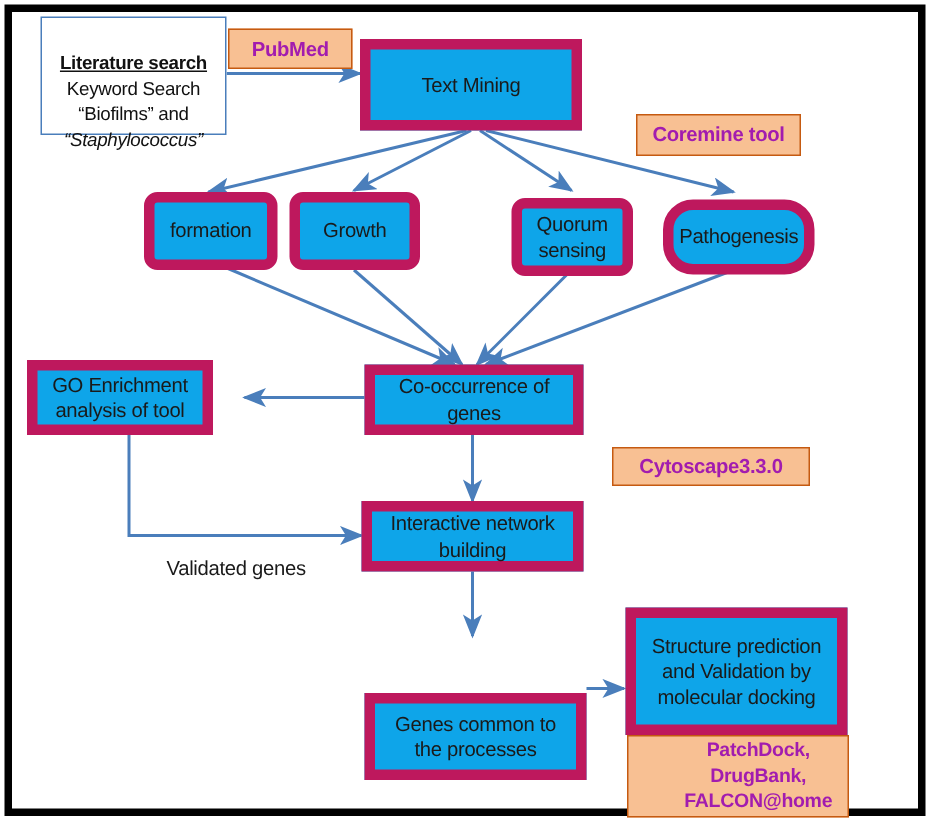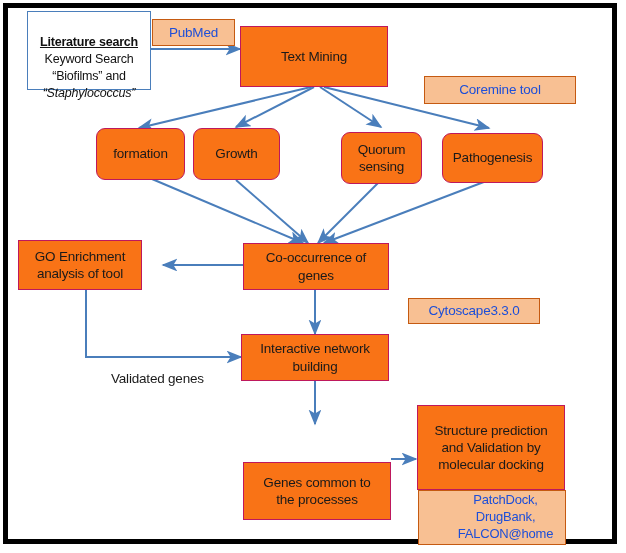--- a/index.html
+++ b/index.html
@@ -31,49 +31,50 @@
   #svg-layer {
     position: absolute;
     left: 0;
     top: 0;
     width: 626px;
     height: 553px;
   }
   .node {
     position: absolute;
     box-sizing: border-box;
-    background: #f97316;
-    border: 1px solid #be185d;
+    background: #0ea5e9;
+    border: 7px solid #be185d;
     color: #1a1a1a;
     display: flex;
     align-items: center;
     justify-content: center;
     text-align: center;
     line-height: 1.28;
     letter-spacing: -0.2px;
   }
   .node.rounded {
     border-radius: 9px;
   }
   .node .inner {
     width: 100%;
     padding: 0 3px;
   }
   .tool {
     position: absolute;
     box-sizing: border-box;
     background: #F8C093;
     border: 1px solid #C55A11;
-    color: #1d4ed8;
+    color: #a21caf;
     display: flex;
     align-items: center;
     justify-content: center;
     text-align: center;
     line-height: 1.3;
     letter-spacing: -0.2px;
+    font-weight: bold;
   }
   .plain-label {
     position: absolute;
     color: #1a1a1a;
     letter-spacing: -0.2px;
     white-space: nowrap;
   }
   .lit-box {
     position: absolute;
     box-sizing: border-box;
@@ -136,21 +137,21 @@
     <div class="lit-title">Literature search</div>
     <div>Keyword Search</div>
     <div>“Biofilms” and</div>
     <div class="lit-ital">“Staphylococcus”</div>
   </div>
 
   <div class="tool" style="left:152px; top:19px; width:83px; height:27px; font-size:13.5px;">
     <span>PubMed</span>
   </div>
 
-  <div class="tool" style="left:424px; top:76px; width:152px; height:28px; font-size:13.5px;">
+  <div class="tool" style="left:424px; top:76px; width:110px; height:28px; font-size:13.5px;">
     <span>Coremine tool</span>
   </div>
 
   <div class="tool" style="left:408px; top:298px; width:132px; height:26px; font-size:13.5px;">
     <span>Cytoscape3.3.0</span>
   </div>
 
   <div class="tool" style="left:418px; top:490px; width:148px; height:55px; font-size:13px;padding-left:27px;">
     <div class="inner">
       <div>PatchDock, DrugBank,</div>
@@ -176,21 +177,21 @@
     </div>
   </div>
 
   <div class="node rounded" style="left:341px; top:132px; width:81px; height:52px; font-size:13.5px;">
     <div class="inner">
       <div>Quorum</div>
       <div>sensing</div>
     </div>
   </div>
 
-  <div class="node rounded" style="left:442px; top:133px; width:101px; height:50px; font-size:13.5px;">
+  <div class="node rounded" style="left:442px; top:133px; width:101px; height:50px; font-size:13.5px;border-radius:20px;">
     <div class="inner">
       <span>Pathogenesis</span>
     </div>
   </div>
 
   <div class="node" style="left:18px; top:240px; width:124px; height:50px; font-size:13.5px;">
     <div class="inner">
       <div>GO Enrichment</div>
       <div>analysis of tool</div>
     </div>

